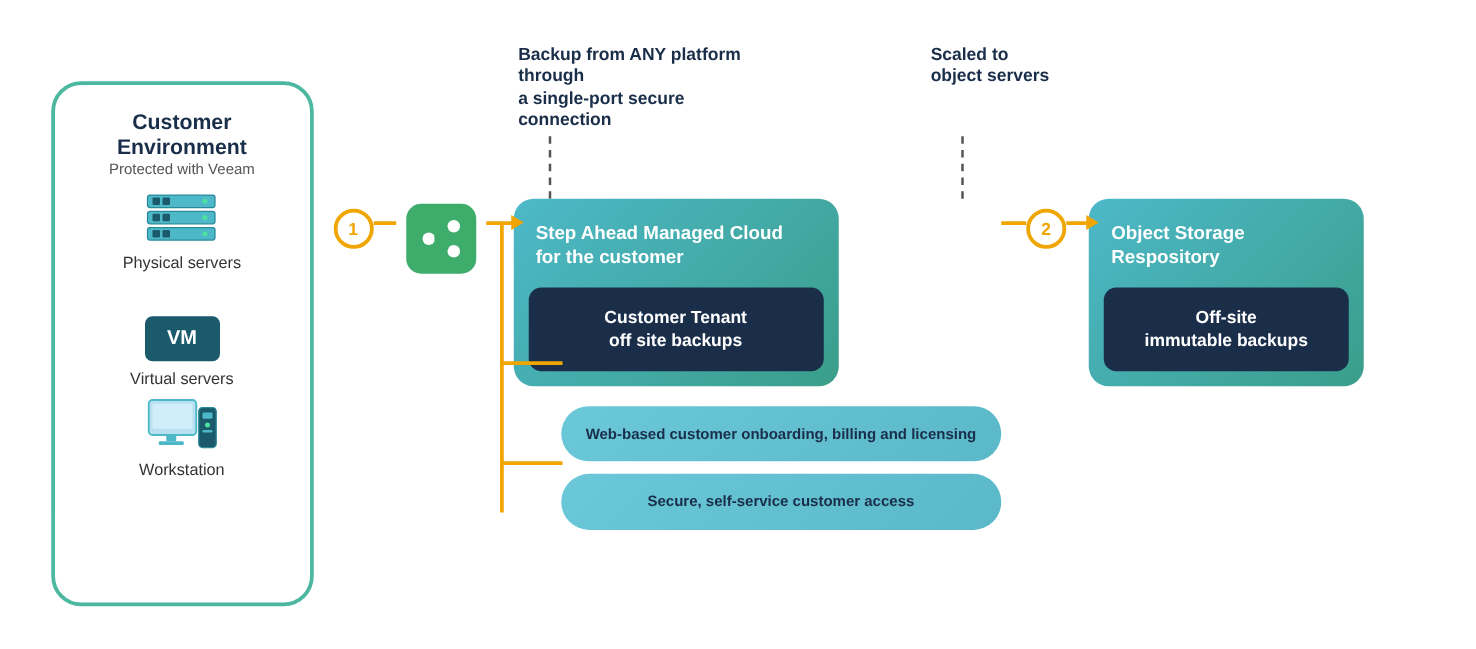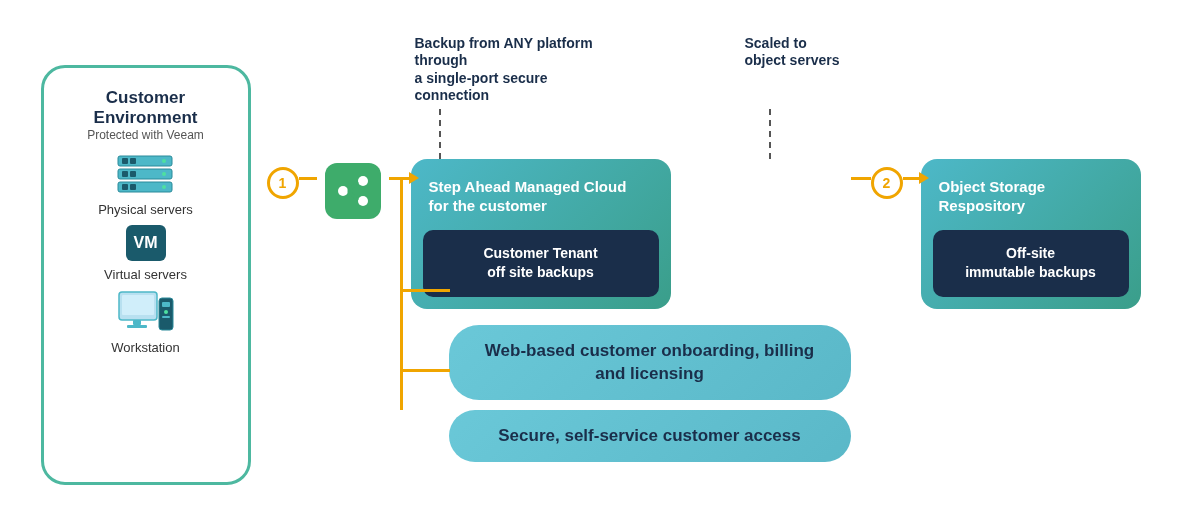--- a/index.html
+++ b/index.html
@@ -62,25 +62,26 @@
       height: 44px;
     }
 
     
     .vm-badge {
       background: #1a5a6b;
       color: #fff;
       font-weight: 800;
       font-size: 16px;
       border-radius: 6px;
-      width: 40px;
+      width: 60px;
       height: 36px;
       display: flex;
       align-items: center;
       justify-content: center;
+      margin-top: 28px;
     }
 
     
     .icon-workstation {
       width: 62px;
       height: 44px;
     }
 
     
     .step-circle {
@@ -136,21 +137,21 @@
       font-weight: 600;
       text-align: center;
       line-height: 1.4;
     }
 
     .info-card {
       background: linear-gradient(135deg, #6ac8d8 0%, #5ab8c8 100%);
       border-radius: 30px;
       padding: 14px 20px;
       color: #1a2e4a;
-      font-size: 17px;
+      font-size: 12px;
       font-weight: 600;
       text-align: center;
       line-height: 1.4;
     }
 
     .right-card {
       background: linear-gradient(135deg, #4db8c8 0%, #3a9e8a 100%);
       border-radius: 16px;
       width: 220px;
       overflow: hidden;

